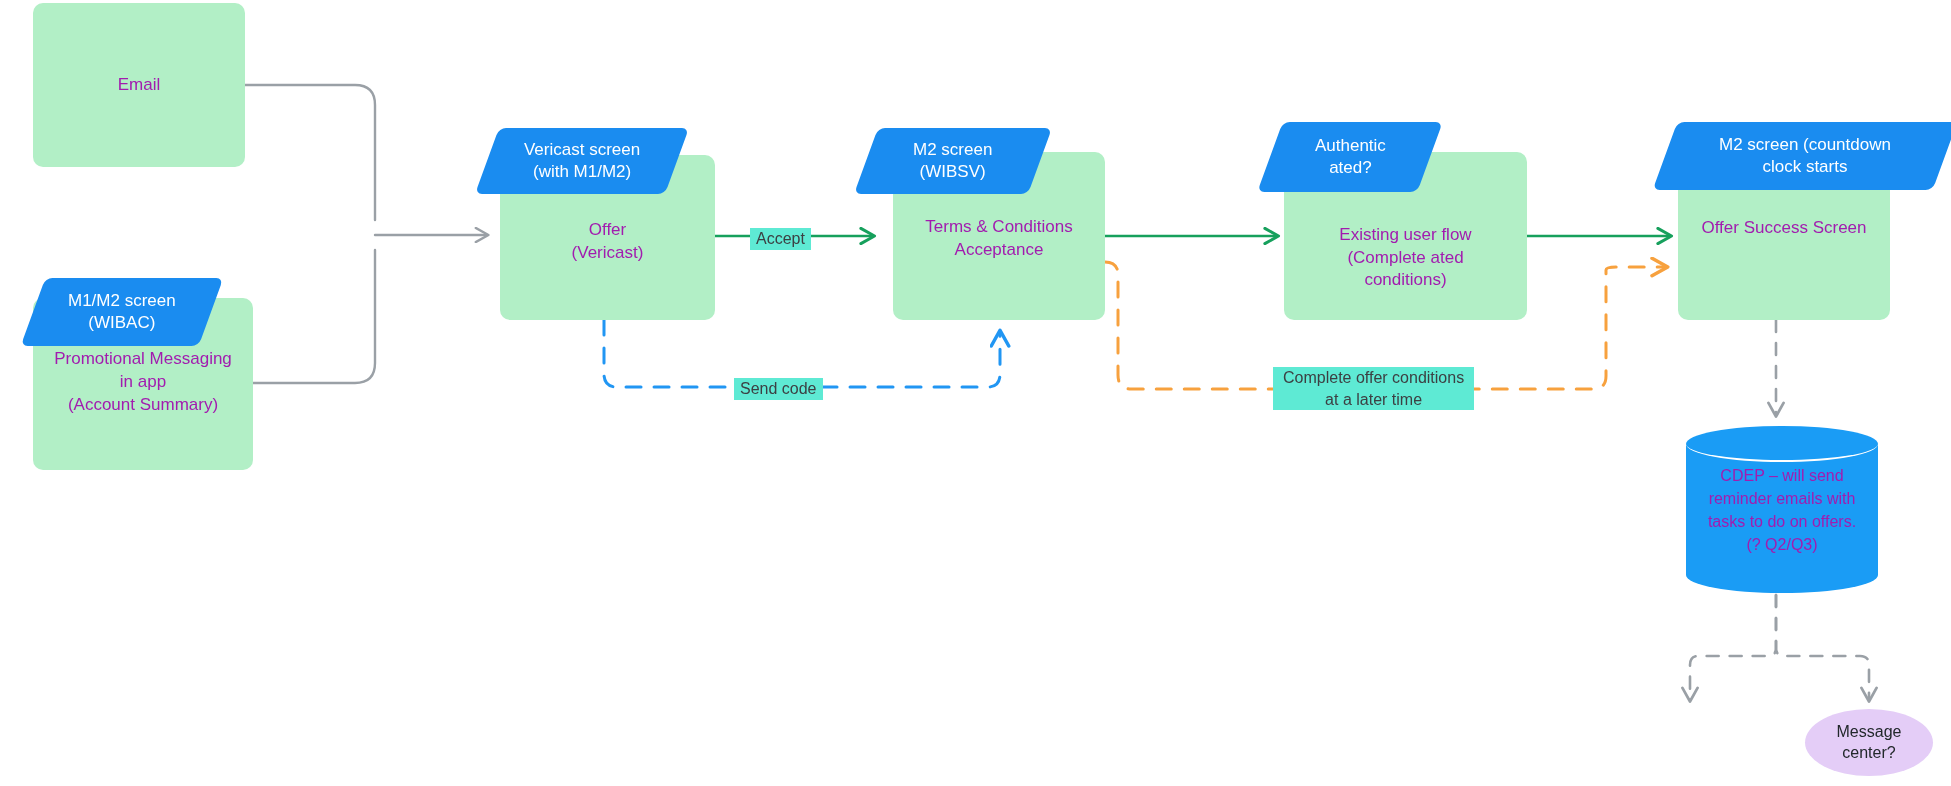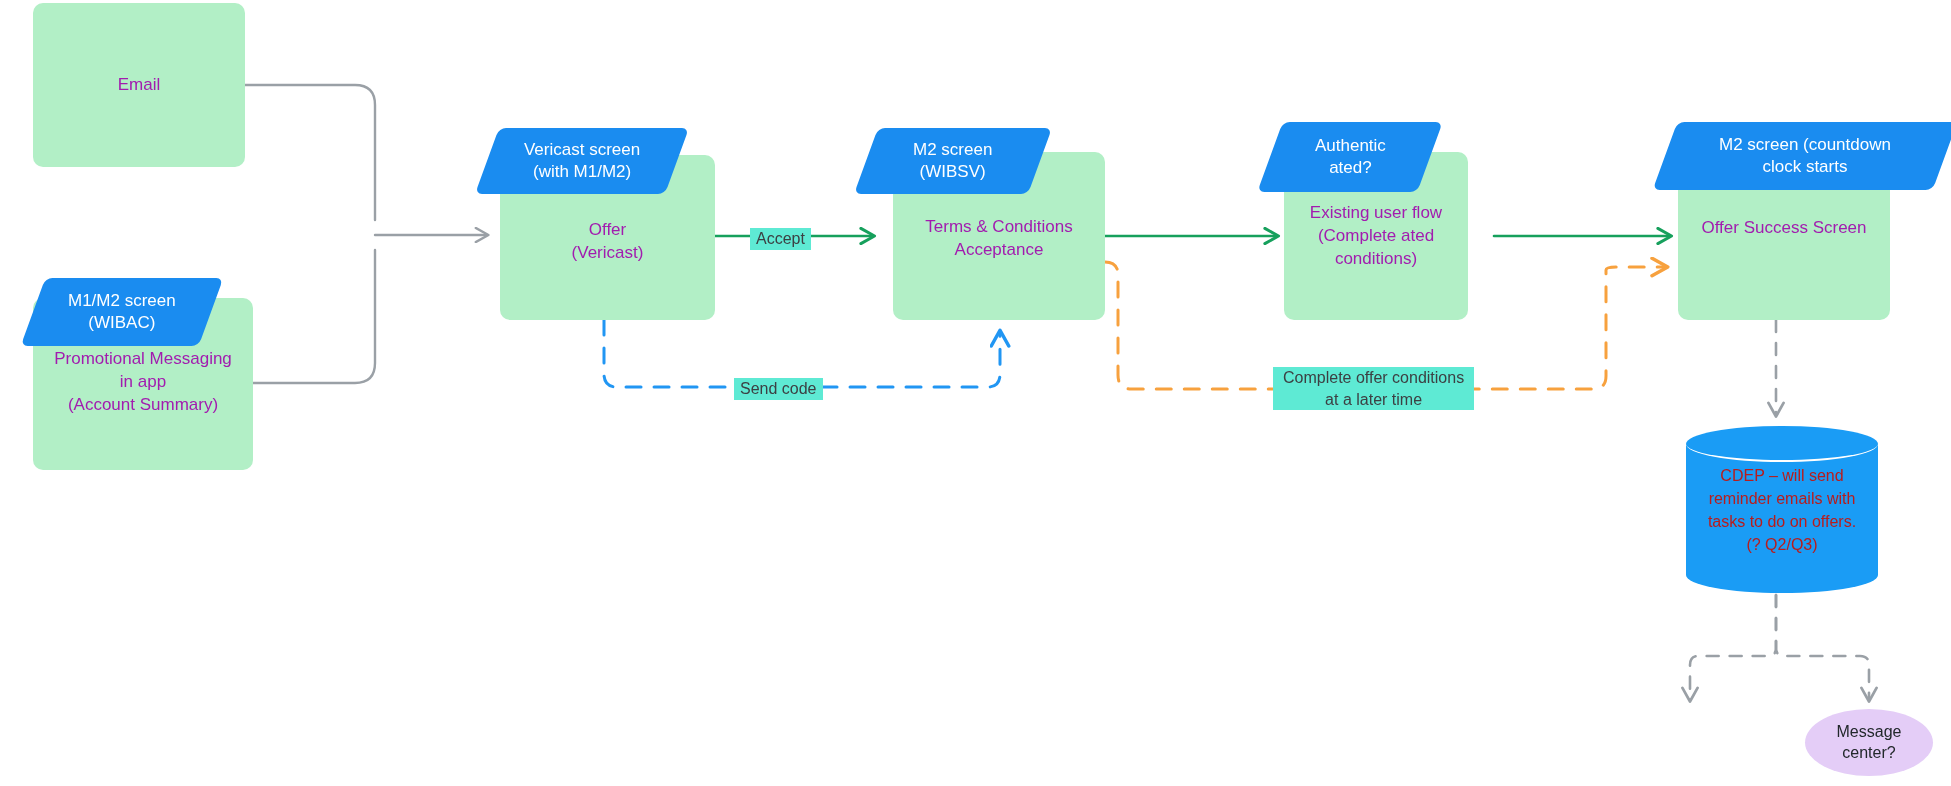--- a/index.html
+++ b/index.html
@@ -97,21 +97,21 @@
     border-radius: 50%;
     background: #1a9cf5;
   }
   .cyl-label {
     position: absolute;
     left: 8px;
     right: 8px;
     top: 50%;
     transform: translateY(-50%);
     text-align: center;
-    color: #b91c1c;
+    color: #a21caf;
     font-size: 16px;
     line-height: 1.45;
     z-index: 4;
   }
   .ellipse {
     position: absolute;
     background: #e4cdf7;
     border-radius: 50%;
     display: flex;
     align-items: center;
@@ -223,21 +223,21 @@
       <div>Acceptance</div>
     </div>
   </div>
   <div class="banner" style="left:866px; top:128px; width:174px; height:66px;">
     <span>
       <span>M2 screen</span><br>
       <span>(WIBSV)</span>
     </span>
   </div>
 
-  <div class="node green-box has-banner" style="left:1284px; top:152px; width:184px; height:168px; align-items:flex-start; padding-top:50px;">
+  <div class="node green-box has-banner" style="left:1284px; top:152px; width:243px; height:168px; align-items:center; padding-top:50px;">
     <div style="width:100%;">
       <div>Existing user flow</div>
       <div>(Complete ated</div>
       <div>conditions)</div>
     </div>
   </div>
   <div class="banner" style="left:1270px; top:122px; width:160px; height:70px;">
     <span>
       <span>Authentic</span><br>
       <span>ated?</span>

